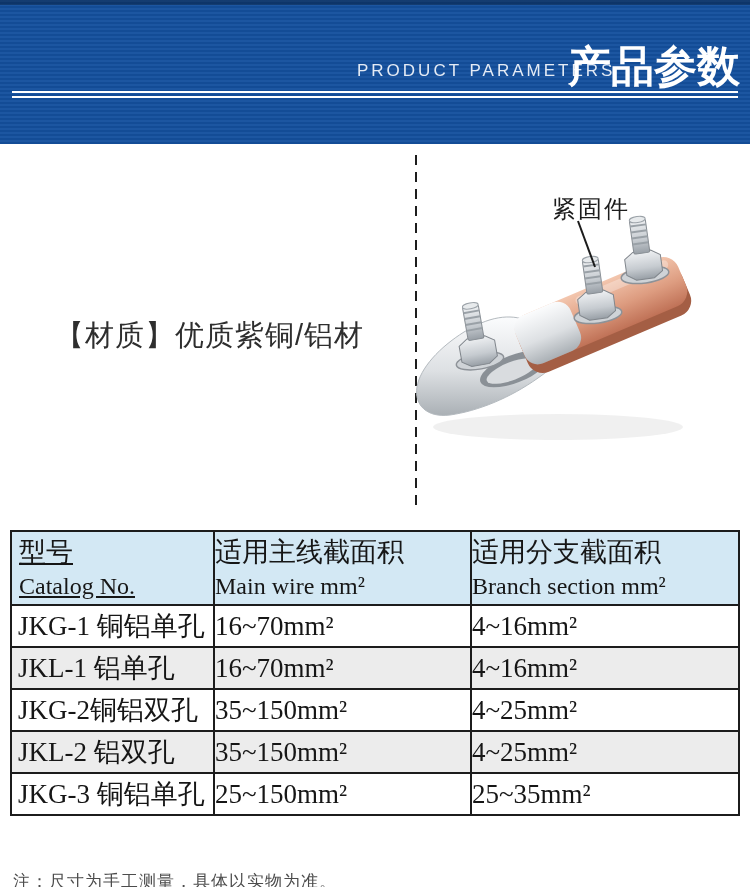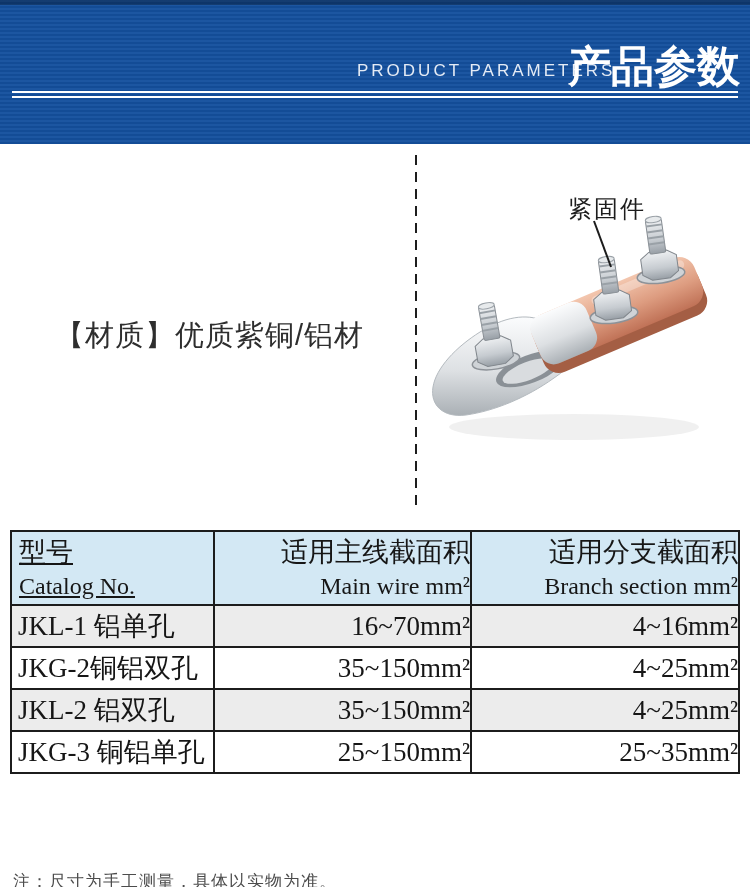--- a/index.html
+++ b/index.html
@@ -47,21 +47,21 @@
   .info-name { top: 257px; }
   .info-material { top: 316px; }
 
   
   .dashed-divider {
     position: absolute; left: 415px; top: 155px; width: 2px; height: 350px;
     background: repeating-linear-gradient(180deg, #1d1d1d 0 10px, transparent 10px 17px);
   }
 
   
-  .figure { position: absolute; left: 424px; top: 155px; width: 320px; height: 350px; }
+  .figure { position: absolute; left: 408px; top: 155px; width: 320px; height: 350px; }
   .figure svg { position: absolute; left: 0; top: 0; }
   .callout-label {
     position: absolute; left: 144px; top: 38px;
     font-size: 24px; color: #1d1d1d; letter-spacing: 2px;
     font-family: "Liberation Sans", sans-serif; white-space: nowrap;
   }
 
   
   table.spec {
     position: absolute; left: 10px; top: 530px; width: 728px;
@@ -69,21 +69,21 @@
     font-family: "Liberation Serif", serif; color: #161616;
   }
   table.spec col.c1 { width: 203px; }
   table.spec col.c2 { width: 257px; }
   table.spec col.c3 { width: 268px; }
   table.spec th, table.spec td { border: 2px solid var(--border-dark); font-weight: normal; }
   table.spec thead th { background: var(--table-header-bg); height: 74px; vertical-align: middle; }
   table.spec th .cn { display: block; font-size: 27px; line-height: 36px; }
   table.spec th .en { display: block; font-size: 24px; line-height: 33px; }
   table.spec th.h-model { text-align: left; padding-left: 7px; text-decoration: underline; }
-  table.spec th.h-center, table.spec td.center { text-align: right; }
+  table.spec th.h-center, table.spec td.center { text-align: left; }
   table.spec td { height: 42px; font-size: 27px; }
   table.spec td.model { text-align: left; padding-left: 6px; white-space: nowrap; }
   table.spec tr.alt td { background: var(--row-alt-bg); }
 
   
   .note {
     position: absolute; left: 13px; top: 870px;
     font-size: 17px; color: #4c4c4c; letter-spacing: 1px;
     font-family: "Liberation Sans", sans-serif; white-space: nowrap;
   }
@@ -185,20 +185,25 @@
           <span class="cn">适用主线截面积</span>
           <span class="en">Main wire mm²</span>
         </th>
         <th class="h-center">
           <span class="cn">适用分支截面积</span>
           <span class="en">Branch section mm²</span>
         </th>
       </tr>
     </thead>
     <tbody>
+      <tr>
+        <td class="model">JKG-1 铜铝单孔</td>
+        <td class="center">16~70mm²</td>
+        <td class="center">4~16mm²</td>
+      </tr>
       <tr class="alt">
         <td class="model">JKL-1 铝单孔</td>
         <td class="center">16~70mm²</td>
         <td class="center">4~16mm²</td>
       </tr>
       <tr>
         <td class="model">JKG-2铜铝双孔</td>
         <td class="center">35~150mm²</td>
         <td class="center">4~25mm²</td>
       </tr>

